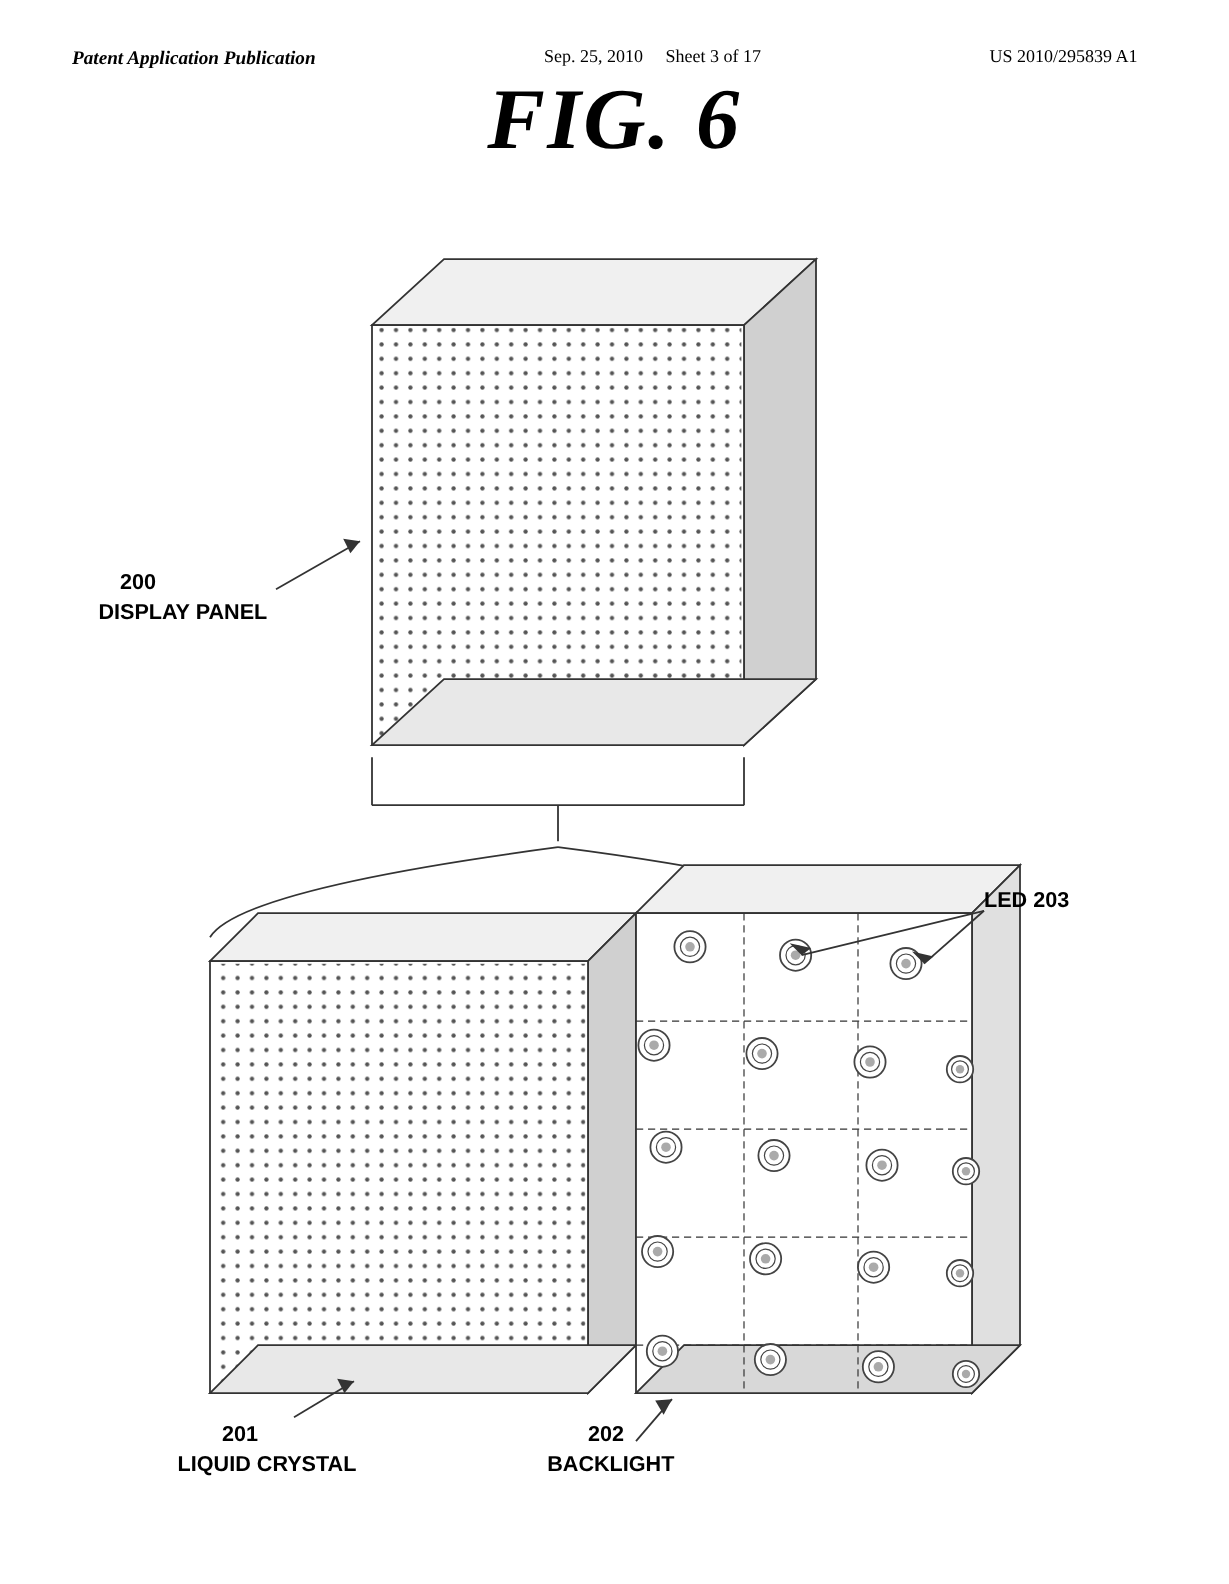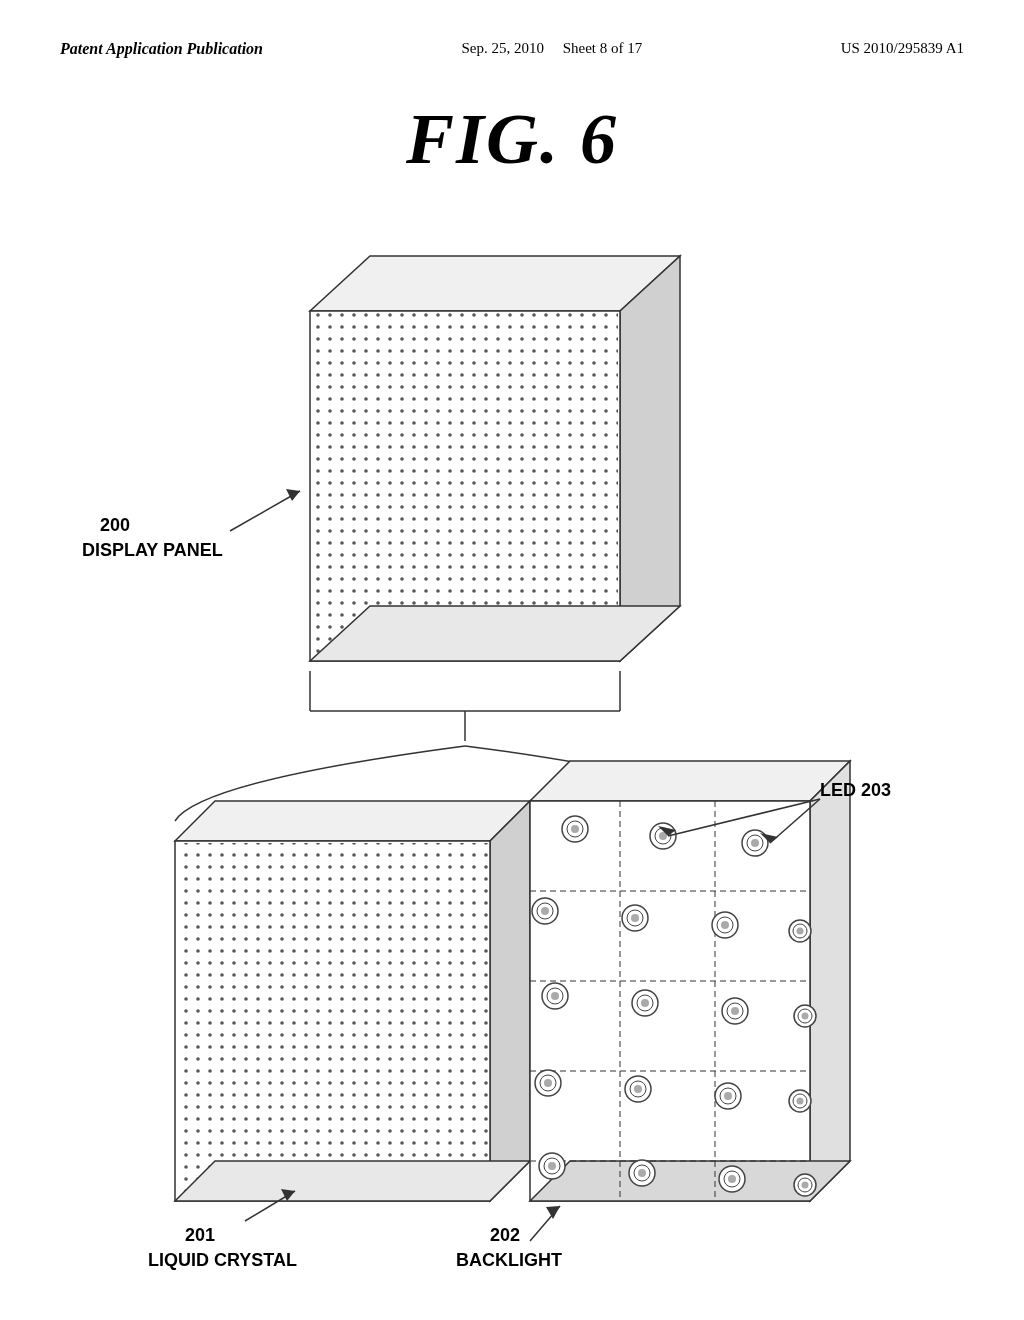--- a/index.html
+++ b/index.html
@@ -9,21 +9,21 @@
       background: #ffffff;
       font-family: 'Times New Roman', Times, serif;
       position: relative;
       overflow: hidden;
     }
 
     .header {
       display: flex;
       justify-content: space-between;
       align-items: flex-start;
-      padding: 40px 60px 0 60px;
+      padding: 40px 76px 0 60px;
       font-size: 15px;
     }
 
     .header-left {
       font-style: italic;
       font-weight: bold;
       font-size: 16px;
     }
 
     .header-center {
@@ -31,21 +31,20 @@
       font-size: 15px;
     }
 
     .header-right {
       font-size: 15px;
       font-weight: normal;
     }
 
     .fig-title {
       text-align: center;
-      margin-top: 40px;
       font-size: 72px;
       font-style: italic;
       font-weight: bold;
       letter-spacing: 2px;
     }
 
     .diagram-area {
       position: relative;
       width: 100%;
       height: 1100px;
@@ -61,21 +60,21 @@
     }
   </style>
 </head>
 <body>
 
 <div class="header">
   <div class="header-left">Patent Application Publication</div>
   <div class="header-center">
     <span>Sep. 25, 2010</span>
     &nbsp;&nbsp;&nbsp;
-    <span>Sheet 8 of 17</span>
+    <span>Sheet 3 of 17</span>
   </div>
   <div class="header-right">US 2010/295839 A1</div>
 </div>
 
 <div class="fig-title">FIG. 6</div>
 
 <div class="diagram-area">
   <svg class="main-svg" viewBox="0 0 1024 1100" xmlns="http://www.w3.org/2000/svg">
 
     <polygon points="310,110 620,110 680,55 370,55" fill="#f0f0f0" stroke="#333" stroke-width="1.5"></polygon>

